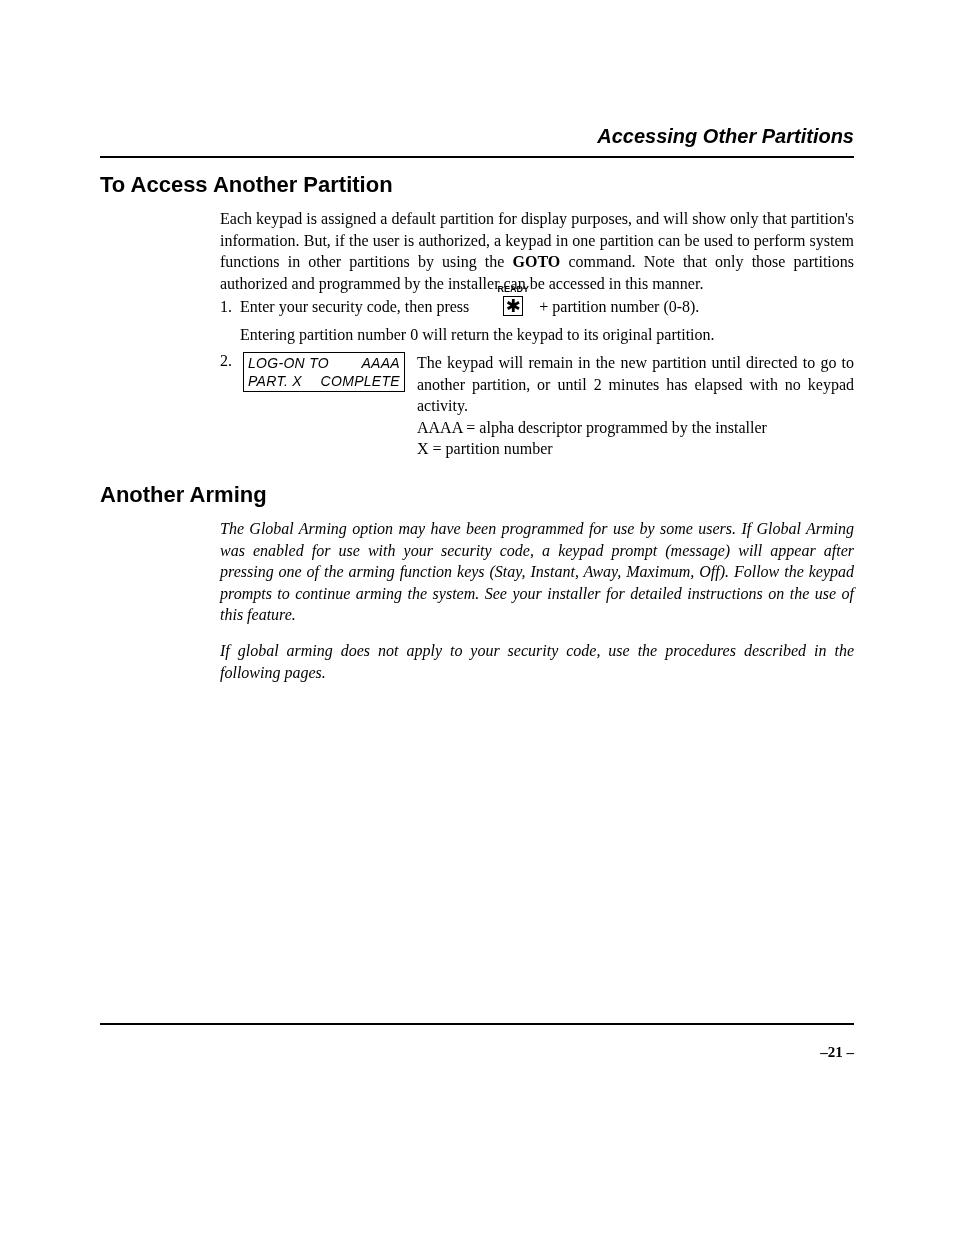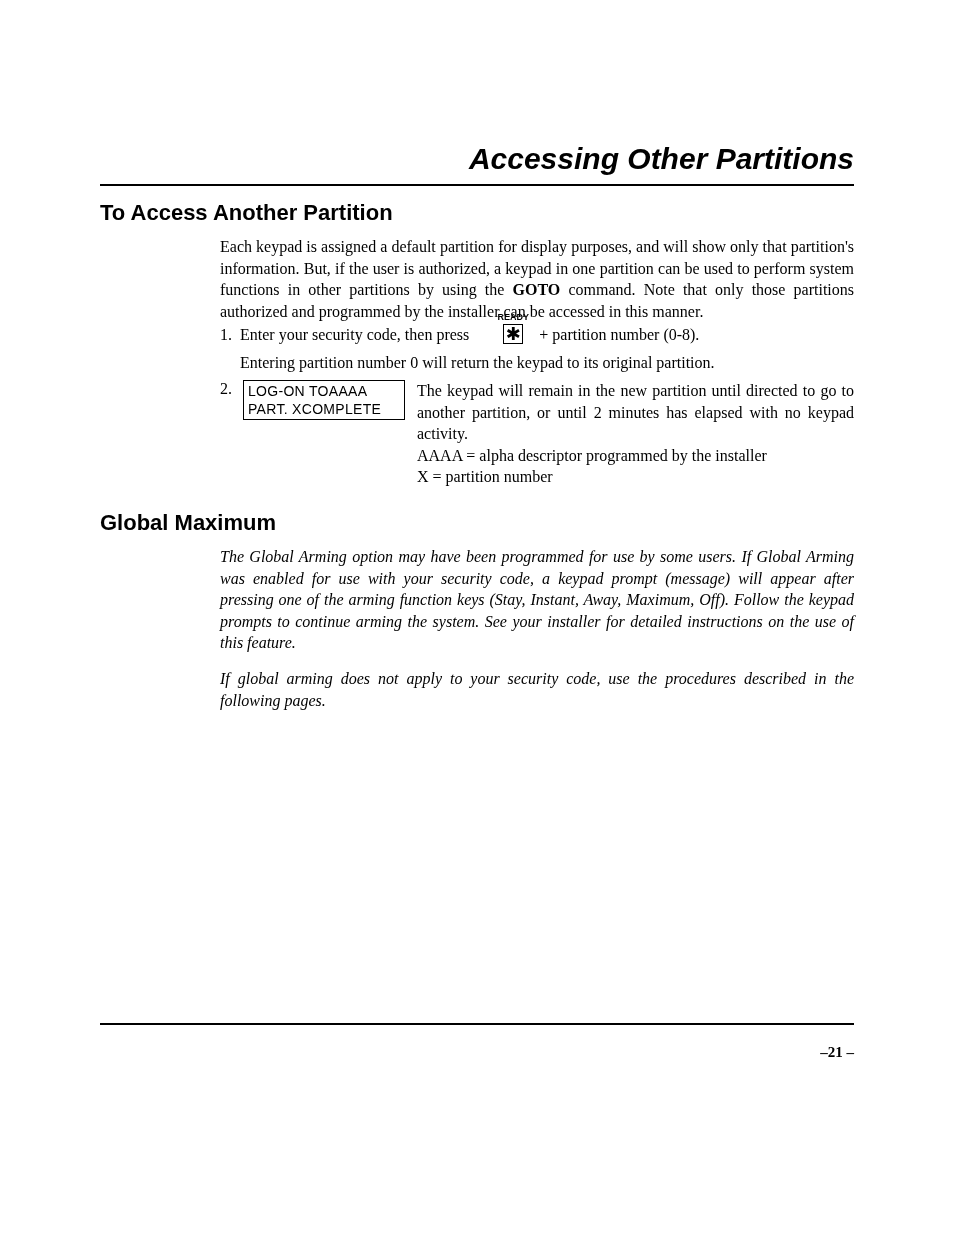--- a/index.html
+++ b/index.html
@@ -10,25 +10,25 @@
     body {
       width: 954px;
       height: 1235px;
       background: white;
       font-family: Georgia, 'Times New Roman', serif;
       position: relative;
       padding: 60px 100px 60px 100px;
     }
     .page-title {
       font-family: Arial, Helvetica, sans-serif;
-      font-size: 30px;
+      font-size: 20px;
       font-weight: bold;
       font-style: italic;
       text-align: right;
-      margin-top: 82px;
+      margin-top: 65px;
       margin-bottom: 8px;
     }
     .title-rule {
       border: none;
       border-top: 2px solid black;
       margin-bottom: 14px;
     }
     .section-heading {
       font-family: Arial, Helvetica, sans-serif;
       font-size: 22px;
@@ -116,22 +116,23 @@
       font-family: Arial, Helvetica, sans-serif;
       font-size: 14px;
       padding: 1px 4px;
       width: 162px;
       letter-spacing: 0.3px;
       line-height: 1.3;
       margin-left: 3px;
     }
     .display-line {
       display: flex;
-      justify-content: flex-start;
+      justify-content: space-between;
       white-space: nowrap;
+      font-style: italic;
     }
     .step2-right {
       font-size: 16px;
       line-height: 1.35;
       text-align: justify;
       margin-left: 12px;
       flex: 1;
     }
     .global-section {
       margin-top: 22px;
@@ -202,21 +203,21 @@
     </div>
     <div class="step2-right">
       <div>The keypad will remain in the new partition until directed to go to another partition, or until 2 minutes has elapsed with no keypad activity.</div>
       <div>AAAA = alpha descriptor programmed by the installer</div>
       <div>X = partition number</div>
     </div>
   </div>
 </div>
 
 <div class="global-section">
-  <h2 class="section-heading">Global Maximum</h2>
+  <h2 class="section-heading">Another Arming</h2>
   <div class="body-indent">
     <p class="global-para">The Global Arming option may have been programmed for use by some users. If Global Arming was enabled for use with your security code, a keypad prompt (message) will appear after pressing one of the arming function keys (Stay, Instant, Away, Maximum, Off). Follow the keypad prompts to continue arming the system. See your installer for detailed instructions on the use of this feature.</p>
     <p class="global-para">If global arming does not apply to your security code, use the procedures described in the following pages.</p>
   </div>
 </div>
 
 <hr class="bottom-rule">
 <div class="page-number">–21 –</div>
 
 </body></html>

